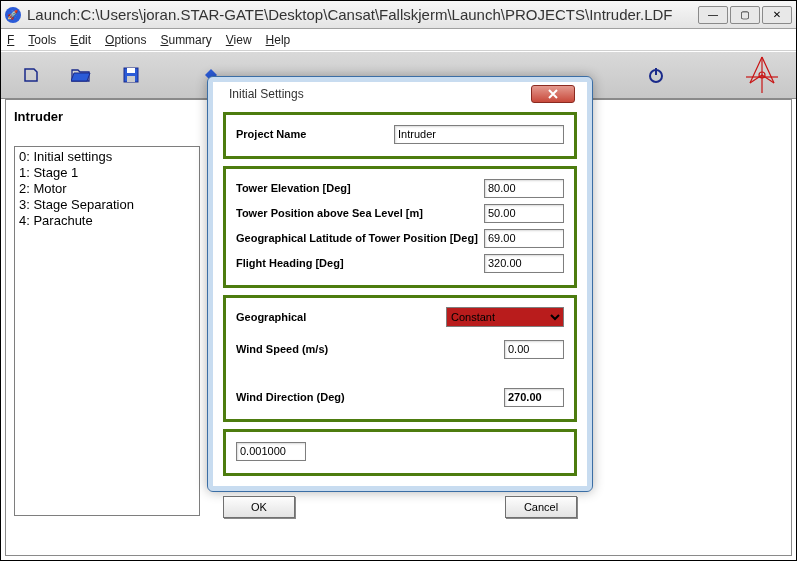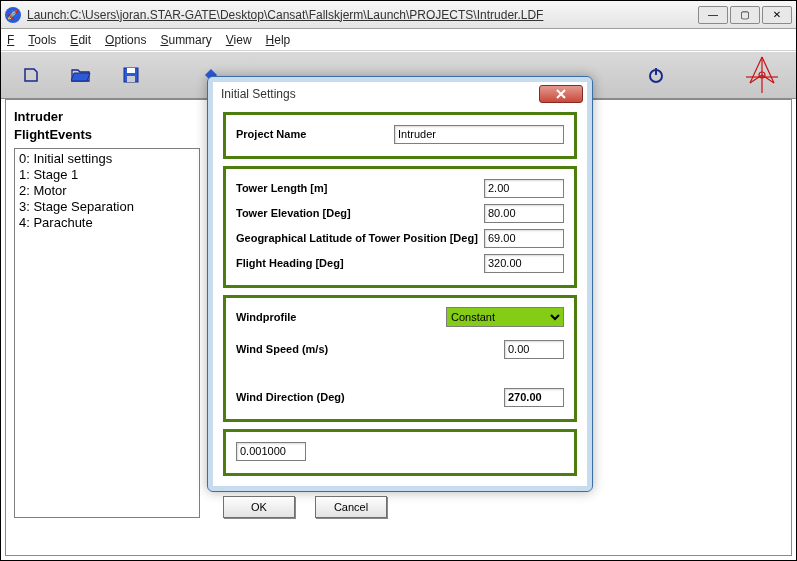--- a/index.html
+++ b/index.html
@@ -2,56 +2,56 @@
 <html><head>
 <meta charset="utf-8">
 <style>
 * { box-sizing: border-box; margin: 0; padding: 0; }
 body { font-family: Tahoma, "Segoe UI", sans-serif; font-size: 11px; background: #d4d0c8; overflow: hidden; width: 797px; height: 561px; position: relative; }
 
 
 .app-window { position: absolute; left: 0; top: 0; width: 797px; height: 561px; background: #fff; border: 1px solid #000; }
 .titlebar { height: 28px; background: linear-gradient(#f7f7f7, #e4e4e4); border-bottom: 1px solid #a0a0a0; display: flex; align-items: center; padding: 0 4px; }
 .titlebar .app-icon { width: 16px; height: 16px; border-radius: 50%; background: #2b5bd7; color: #fff; font-size: 9px; display: flex; align-items: center; justify-content: center; margin-right: 6px; }
-.titlebar .title-text { flex: 1; font-size: 12px; color: #333; text-decoration: underline; }
+.titlebar .title-text { flex: 1; font-size: 15px; color: #333; }
 .titlebar .win-controls { display: flex; gap: 2px; }
 .titlebar .win-btn { width: 30px; height: 18px; border: 1px solid #8a8a8a; background: #e8e8e8; font-size: 10px; display: flex; align-items: center; justify-content: center; cursor: pointer; border-radius: 2px; }
 
 .menubar { height: 22px; background: #fff; display: flex; align-items: center; padding: 0 6px; gap: 14px; border-bottom: 1px solid #d0d0d0; }
 .menubar .menu-item { font-size: 12px; color: #222; cursor: pointer; }
 .menubar .menu-item .u { text-decoration: underline; }
 
 .toolbar { height: 48px; background: linear-gradient(#d9d9d9, #c7c7c7); border-top: 1px solid #fff; border-bottom: 1px solid #8a8a8a; display: flex; align-items: center; padding: 0 20px; gap: 30px; position: relative; }
 .toolbar .tool-icon { width: 20px; height: 20px; display: flex; align-items: center; justify-content: center; cursor: pointer; }
 .toolbar .spacer { flex: 1; }
 .logo-star { position: absolute; right: 12px; top: 50%; transform: translateY(-50%); }
 
 .content-area { position: absolute; top: 98px; left: 4px; right: 4px; bottom: 4px; background: #fff; border: 1px solid #8a8a8a; padding: 8px; }
 .side-panel { width: 186px; }
 .side-header { margin-bottom: 2px; }
 .side-header div { font-size: 13px; font-weight: bold; color: #000; line-height: 18px; }
-.event-list { border: 1px solid #7e7e7e; background: #fff; height: 370px; padding: 2px 4px; margin-top: 4px; }
+.event-list { border: 1px solid #7e7e7e; background: #fff; height: 370px; padding: 2px 4px; margin-top: 20px; }
 .event-list div { font-size: 13px; line-height: 16px; cursor: pointer; }
 
 
 .modal { position: absolute; left: 206px; top: 75px; width: 386px; height: 416px; background: #fff; border: 1px solid #3b6ea5; border-radius: 6px; box-shadow: 0 0 12px rgba(0,0,0,0.3), inset 0 0 0 5px #c8dcf0; padding: 5px; }
-.modal-titlebar { height: 24px; display: flex; align-items: center; padding: 0 4px; gap: 24px; }
+.modal-titlebar { height: 24px; display: flex; align-items: center; padding: 0 12px; gap: 24px; }
 .modal-titlebar .mtitle { flex: 1; font-size: 12px; color: #333; padding-left: 4px; }
 .modal-close { width: 44px; height: 18px; background: linear-gradient(#e49a8f, #c8493b); border: 1px solid #8a2a20; border-radius: 3px; color: #fff; font-size: 10px; display: flex; align-items: center; justify-content: center; cursor: pointer; }
 
 .modal-body { padding: 6px 10px 6px 10px; }
 .fieldset { border: 3px solid #4d7c0f; padding: 8px 10px; margin-bottom: 7px; box-shadow: inset 1px 1px 0 #fff; }
 .field-row { display: flex; align-items: center; min-height: 22px; margin-bottom: 3px; }
 .field-row .flabel { flex: 1; font-size: 11px; font-weight: bold; }
 .field-row input[type=text] { width: 80px; height: 19px; border: 1px solid #7e7e7e; font-size: 11px; padding: 1px 3px; background: #fff; box-shadow: inset 1px 1px 2px rgba(0,0,0,0.15); }
 .field-row input.wide { width: 170px; }
-.field-row select { width: 118px; height: 20px; border: 1px solid #7e7e7e; font-size: 11px; background: #84cc16; }
+.field-row select { width: 118px; height: 20px; border: 1px solid #7e7e7e; font-size: 11px; background: #b91c1c; }
 .field-row select option.sel { background: #2b5bd7; color: #fff; }
 
-.dialog-buttons { display: flex; gap: 20px; justify-content: flex-start; margin-top: 20px; }
+.dialog-buttons { display: flex; gap: 20px; justify-content: space-between; margin-top: 20px; }
 .dialog-buttons button { width: 72px; height: 22px; border: 1px solid #707070; background: linear-gradient(#fdfdfd,#e3e3e3); font-size: 11px; cursor: pointer; box-shadow: 1px 1px 0 #888; }
 
 svg { display: block; }
 </style>
 </head>
 <body>
 
 <div class="app-window">
 
   <div class="titlebar">
@@ -115,21 +115,20 @@
           <circle cx="22" cy="22" r="3"></circle>
         </g>
       </svg>
     </span>
   </div>
 
   <div class="content-area">
     <div class="side-panel">
       <div class="side-header">
         <div>Intruder</div>
-        <div>FlightEvents</div>
       </div>
       <div class="event-list">
         <div>0: Initial settings</div>
         <div>1: Stage 1</div>
         <div>2: Motor</div>
         <div>3: Stage Separation</div>
         <div>4: Parachute</div>
       </div>
     </div>
   </div>
@@ -147,40 +146,40 @@
 
       <div class="fieldset">
         <div class="field-row">
           <span class="flabel">Project Name</span>
           <input type="text" class="wide" value="Intruder" style="">
         </div>
       </div>
 
       <div class="fieldset">
         <div class="field-row">
-          <span class="flabel">Tower Length [m]</span>
-          <input type="text" value="2.00" style="">
-        </div>
-        <div class="field-row">
           <span class="flabel">Tower Elevation [Deg]</span>
           <input type="text" value="80.00" style="">
         </div>
         <div class="field-row">
+          <span class="flabel">Tower Position above Sea Level [m]</span>
+          <input type="text" value="50.00" style="">
+        </div>
+        <div class="field-row">
           <span class="flabel">Geographical Latitude of Tower Position [Deg]</span>
           <input type="text" value="69.00" style="">
         </div>
         <div class="field-row">
           <span class="flabel">Flight Heading [Deg]</span>
           <input type="text" value="320.00" style="">
         </div>
       </div>
 
       <div class="fieldset">
         <div class="field-row" style="margin-bottom:10px">
-          <span class="flabel">Windprofile</span>
+          <span class="flabel">Geographical</span>
           <select>
             <option class="sel" selected="">Constant</option>
           </select>
         </div>
         <div class="field-row" style="margin-bottom:26px">
           <span class="flabel">Wind Speed (m/s)</span>
           <input type="text" style="width: 60px;" value="0.00">
         </div>
         <div class="field-row">
           <span class="flabel">Wind Direction (Deg)</span>

